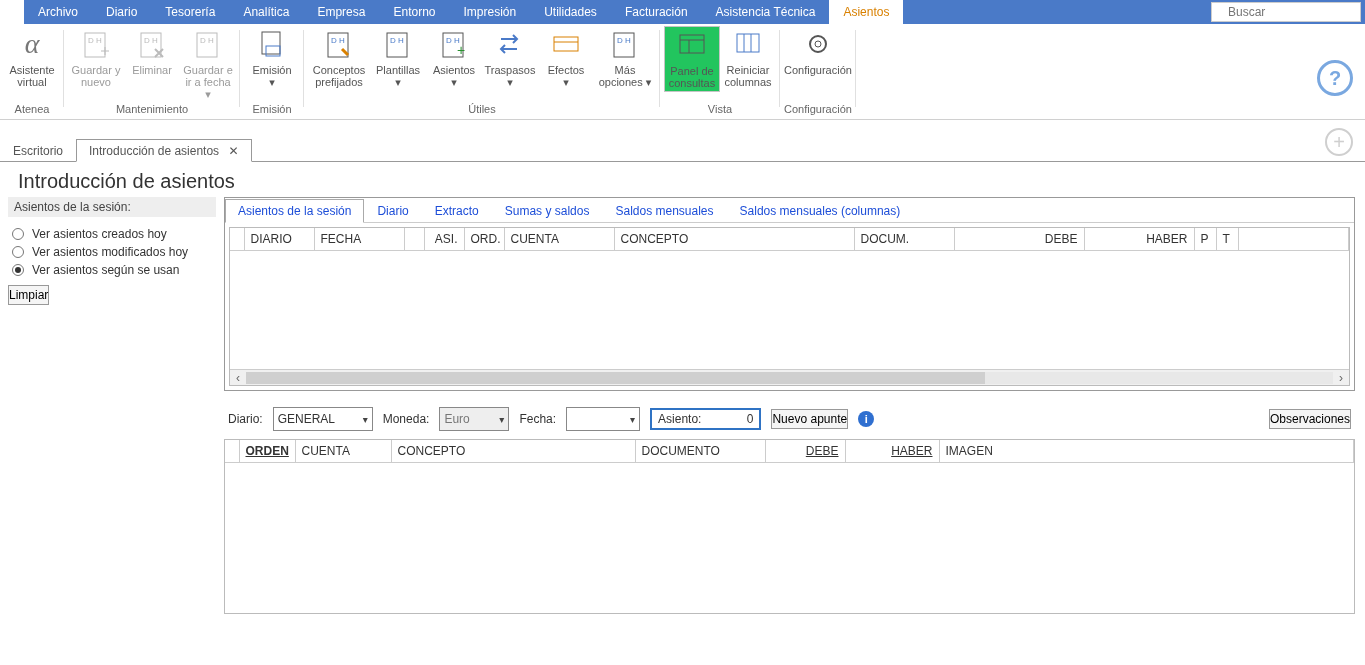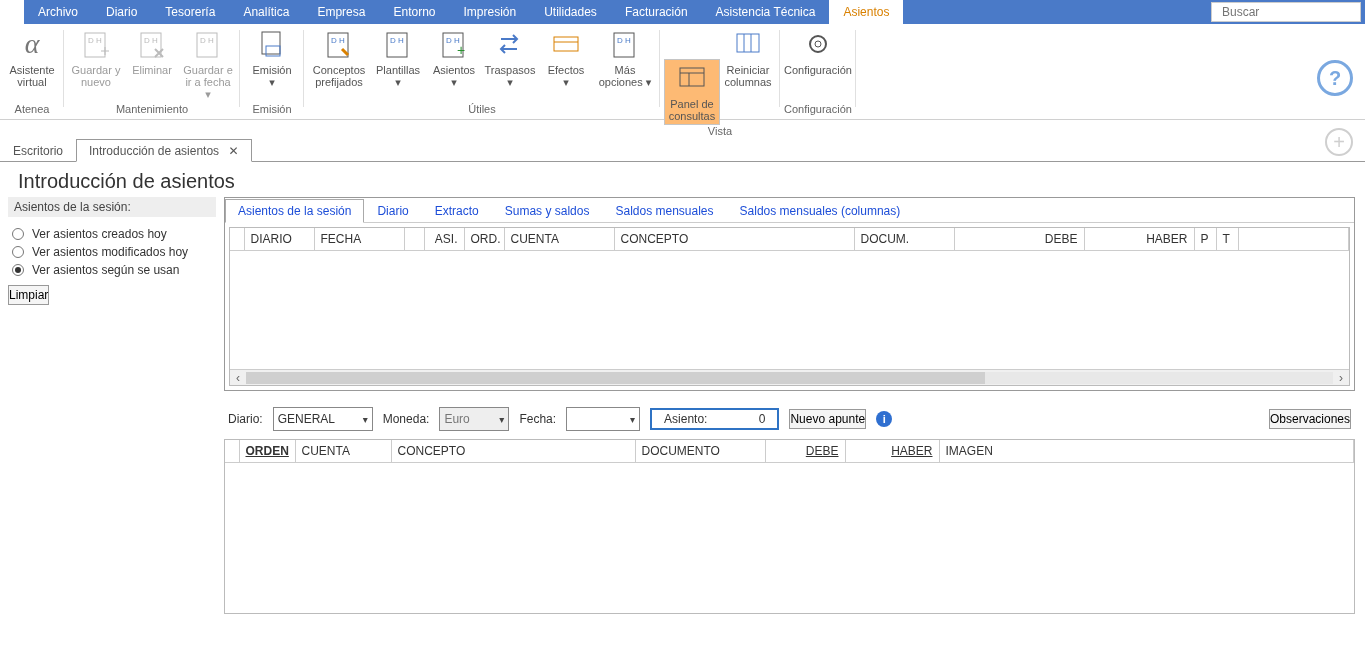--- a/index.html
+++ b/index.html
@@ -3,33 +3,33 @@
 <meta charset="utf-8">
 <style>
   * { box-sizing: border-box; font-family: "Segoe UI", Arial, sans-serif; }
   html, body { margin:0; padding:0; width:1365px; height:665px; background:#fff; color:#333; font-size:12px; }
 
   
   .menubar { display:flex; height:24px; background:#4a7ac8; color:#fff; align-items:stretch;margin-left:24px; }
   .menubar .item { padding:0 14px; line-height:24px; font-size:12px; cursor:pointer; }
   .menubar .item.active { background:#fff; color:#d98000; }
   .menubar .spacer { flex:1; }
-  .menubar .search { width:150px; background:#fff; color:#666; border:1px solid #ccc; height:20px; margin:2px 4px 2px 4px; padding:0 10px; font-size:12px; }
+  .menubar .search { width:150px; background:#fff; color:#666; border:1px solid #ccc; height:20px; margin:2px 4px 2px 4px; padding:0 16px; font-size:12px; }
 
   
   .ribbon { display:flex; border-bottom:1px solid #d0d0d0; height:96px; background:#fff; position:relative; }
   .rgroup { display:flex; flex-direction:column; align-items:center; padding:2px 4px 0 4px; position:relative; }
   .rgroup::after { content:""; position:absolute; right:0; top:6px; bottom:12px; width:1px; background:#e0e0e0; }
   .rgroup:last-child::after { display:none; }
   .rbuttons { display:flex; align-items:flex-start; }
   .rbtn { display:flex; flex-direction:column; align-items:center; justify-content:flex-start; width:56px; padding:2px 2px; text-align:center; font-size:11px; line-height:12px; color:#555; cursor:pointer; }
   .rbtn.wide { width:62px; }
   .rbtn.disabled { color:#9b9b9b; }
   .rbtn .ic { width:32px; height:32px; margin-bottom:4px; display:flex; align-items:center; justify-content:center; }
-  .rbtn.active { background:#fdba74; border:1px solid #c5c5c5;margin-top:33px; }
+  .rbtn.active { background:#22c55e; border:1px solid #c5c5c5; }
   .rgrouplabel { font-size:11px; color:#666; margin-top:auto; margin-bottom:4px; text-align:center; width:100%; }
 
   .help-circle { position:absolute; right:12px; top:36px; width:36px; height:36px; border-radius:50%; border:3px solid #7aa8e0; display:flex; align-items:center; justify-content:center; color:#7aa8e0; font-size:20px; font-weight:bold; }
   .add-circle { position:absolute; right:12px; top:128px; width:28px; height:28px; border-radius:50%; border:2px solid #cfcfcf; display:flex; align-items:center; justify-content:center; color:#cfcfcf; font-size:20px; }
 
   
   .tabstrip { display:flex; height:42px; border-bottom:1px solid #999; padding-top:18px; }
   .tabstrip .tab { padding:4px 12px; font-size:12px; color:#555; cursor:pointer; border:1px solid transparent; border-bottom:none; position:relative; bottom:-1px; }
   .tabstrip .tab.active { border:1px solid #999; border-bottom:1px solid #fff; background:#fff; }
   .tabstrip .tab .x { margin-left:6px; color:#555; }
@@ -63,21 +63,21 @@
   .hscroll .track { flex:1; height:12px; background:#e8e8e8; position:relative; }
   .hscroll .thumb { position:absolute; left:0; top:0; height:12px; width:68%; background:#cfcfcf; }
 
   
   .formrow { display:flex; align-items:center; gap:10px; margin:2px 4px 8px 4px; font-size:12px; }
   .formrow label { color:#333; }
   .combo, .txt { border:1px solid #888; background:#fff; height:24px; font-size:12px; padding:0 4px; }
   .combo.disabled { background:#eee; color:#777; }
   .combo { display:flex; align-items:center; justify-content:space-between; }
   .combo .caret { font-size:10px; color:#444; margin-left:4px; }
-  .asiento-box { border:2px solid #2f73c4; padding:2px 12px; display:flex; align-items:flex-start; gap:16px; }
+  .asiento-box { border:2px solid #2f73c4; padding:2px 6px; display:flex; align-items:flex-start; gap:10px; }
   .asiento-box .val { width:42px; text-align:right; }
   .infodot { width:16px; height:16px; border-radius:50%; background:#2f6fd0; color:#fff; display:flex; align-items:center; justify-content:center; font-size:11px; font-weight:bold; }
 
   
   .grid2 { border:1px solid #bbb; }
   .grid2 table { width:100%; border-collapse:collapse; table-layout:fixed; }
   .grid2 th { font-weight:bold; font-size:12px; color:#333; border-right:1px solid #ccc; border-bottom:1px solid #ccc; padding:4px 6px; text-align:left; background:#fff; }
   .grid2 th.normal {font-weight:normal;}
   .grid2 th.r { text-align:right;text-decoration:underline; }
   .grid2 .body { height:150px; }

